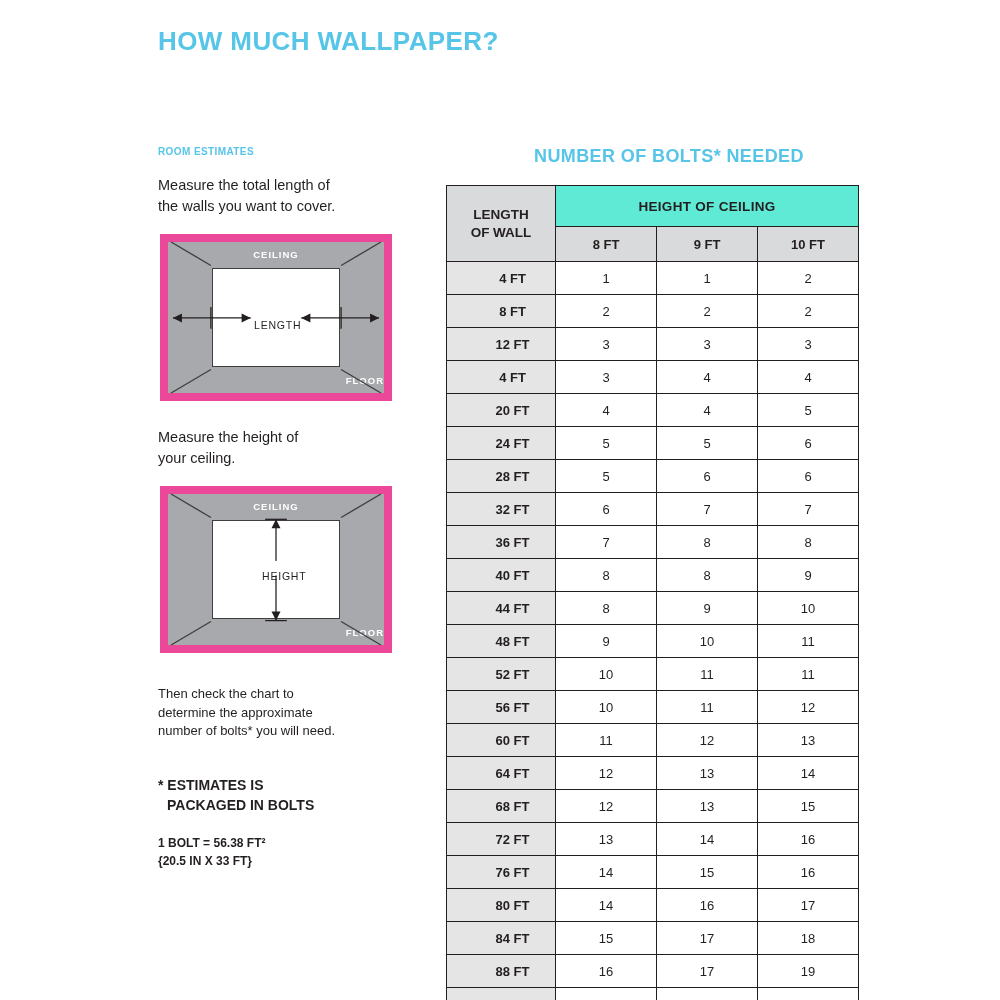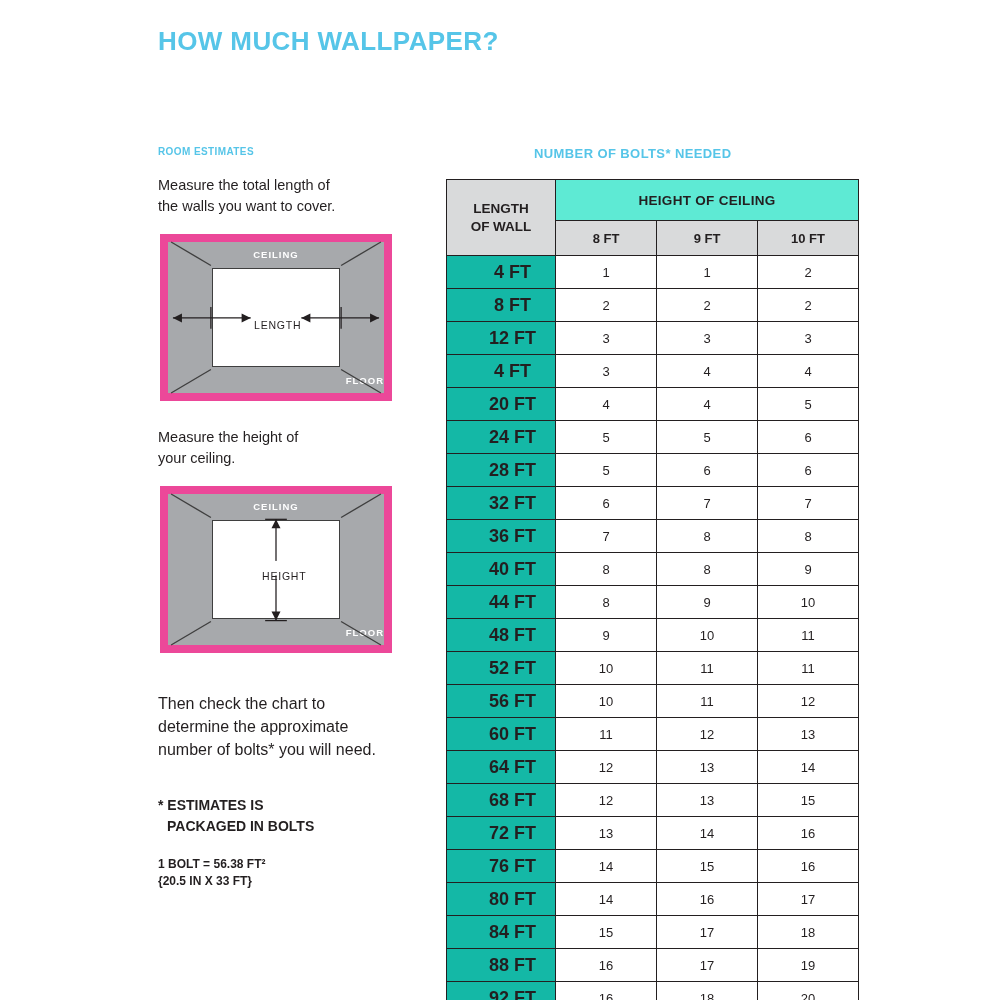--- a/index.html
+++ b/index.html
@@ -127,22 +127,22 @@
   .room svg.arrows {
     position: absolute;
     left: 0;
     top: 0;
     width: 100%;
     height: 100%;
     overflow: visible;
   }
 
   .note-block {
-    margin-top: 40px;
-    font-size: 16px;
+    margin-top: 32px;
+    font-size: 13px;
     line-height: 1.42;
   }
   .footnote {
     margin-top: 34px;
     font-size: 14px;
     font-weight: bold;
     line-height: 1.45;
   }
   .footnote .indent { padding-left: 9px; display: block; }
   .bolt-size {
@@ -152,21 +152,21 @@
     line-height: 1.45;
   }
 
   
   .table-wrap {
     position: absolute;
     left: 446px;
     top: 146px;
   }
   .table-heading {
-    font-size: 13px;
+    font-size: 18px;
     font-weight: bold;
     color: #56c5e8;
     letter-spacing: 0.4px;
     margin: 0 0 18px 0;
     text-align: left;
     padding-left: 88px;
   }
   table.bolts {
     border-collapse: collapse;
     font-size: 13px;
@@ -193,23 +193,23 @@
     letter-spacing: 0.3px;
   }
   table.bolts th.subhead {
     background: #d9dadb;
     font-size: 13px;
     font-weight: bold;
     height: 32px;
     width: 98px;
   }
   table.bolts td.rowhead {
-    background: #14b8a6;
-    font-weight: bold;
-    font-size: 18px;
+    background: #e5e5e5;
+    font-weight: bold;
+    font-size: 13px;
     height: 30px;
     padding-left: 24px;
   }
   table.bolts td.val {
     background: #ffffff;
     font-size: 13px;
     height: 30px;
   }
 </style>
 </head>

